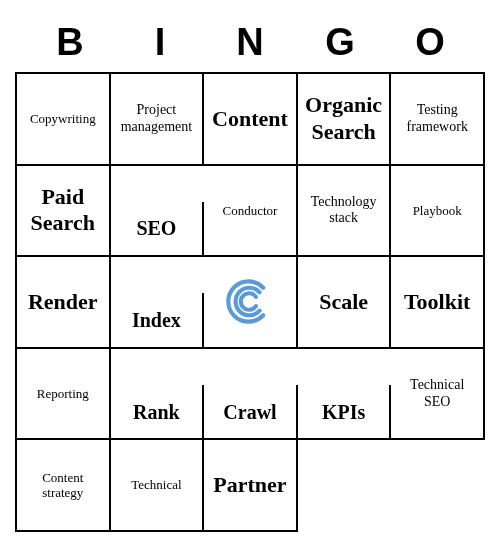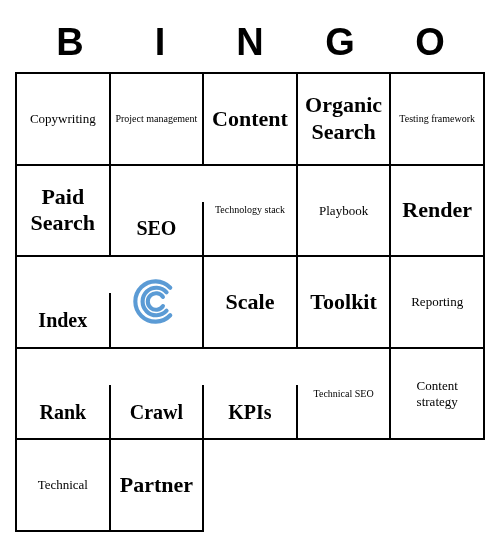--- a/index.html
+++ b/index.html
@@ -56,21 +56,21 @@
     .bingo-cell.large {
       font-size: 22px;
       font-weight: bold;
     }
     .bingo-cell.xlarge {
       font-size: 20px;
       font-weight: bold;
       margin-top: 36px;
     }
     .bingo-cell.small {
-      font-size: 10px;
+      font-size: 14px;
     }
     .conductor-logo {
       width: 55px;
       height: 55px;
     }
   </style>
 </head>
 <body>
 
 <div class="bingo-card">
@@ -82,20 +82,21 @@
     <span class="bingo-letter">O</span>
   </div>
   <div class="bingo-grid" id="grid-container">
   <div class="bingo-cell">Copywriting</div>
       <div class="bingo-cell small">Project management</div>
       <div class="bingo-cell large">Content</div>
       <div class="bingo-cell large">Organic Search</div>
       <div class="bingo-cell small">Testing framework</div>
       <div class="bingo-cell large">Paid Search</div>
       <div class="bingo-cell xlarge">SEO</div>
+      <div class="bingo-cell">Conductor</div>
       <div class="bingo-cell small">Technology stack</div>
       <div class="bingo-cell">Playbook</div>
       <div class="bingo-cell large">Render</div>
       <div class="bingo-cell xlarge">Index</div>
       <div class="bingo-cell">
           <svg class="conductor-logo" viewBox="0 0 60 60" fill="none" xmlns="http://www.w3.org/2000/svg">
             <path d="M45 15 A22 22 0 1 0 45 45" stroke="#5b9bd5" stroke-width="4.5" fill="none" stroke-linecap="round"></path>
             <path d="M41 20 A15 15 0 1 0 41 40" stroke="#5b9bd5" stroke-width="4.5" fill="none" stroke-linecap="round"></path>
             <path d="M37 25 A9 9 0 1 0 37 35" stroke="#5b9bd5" stroke-width="4.5" fill="none" stroke-linecap="round"></path>
           </svg>

